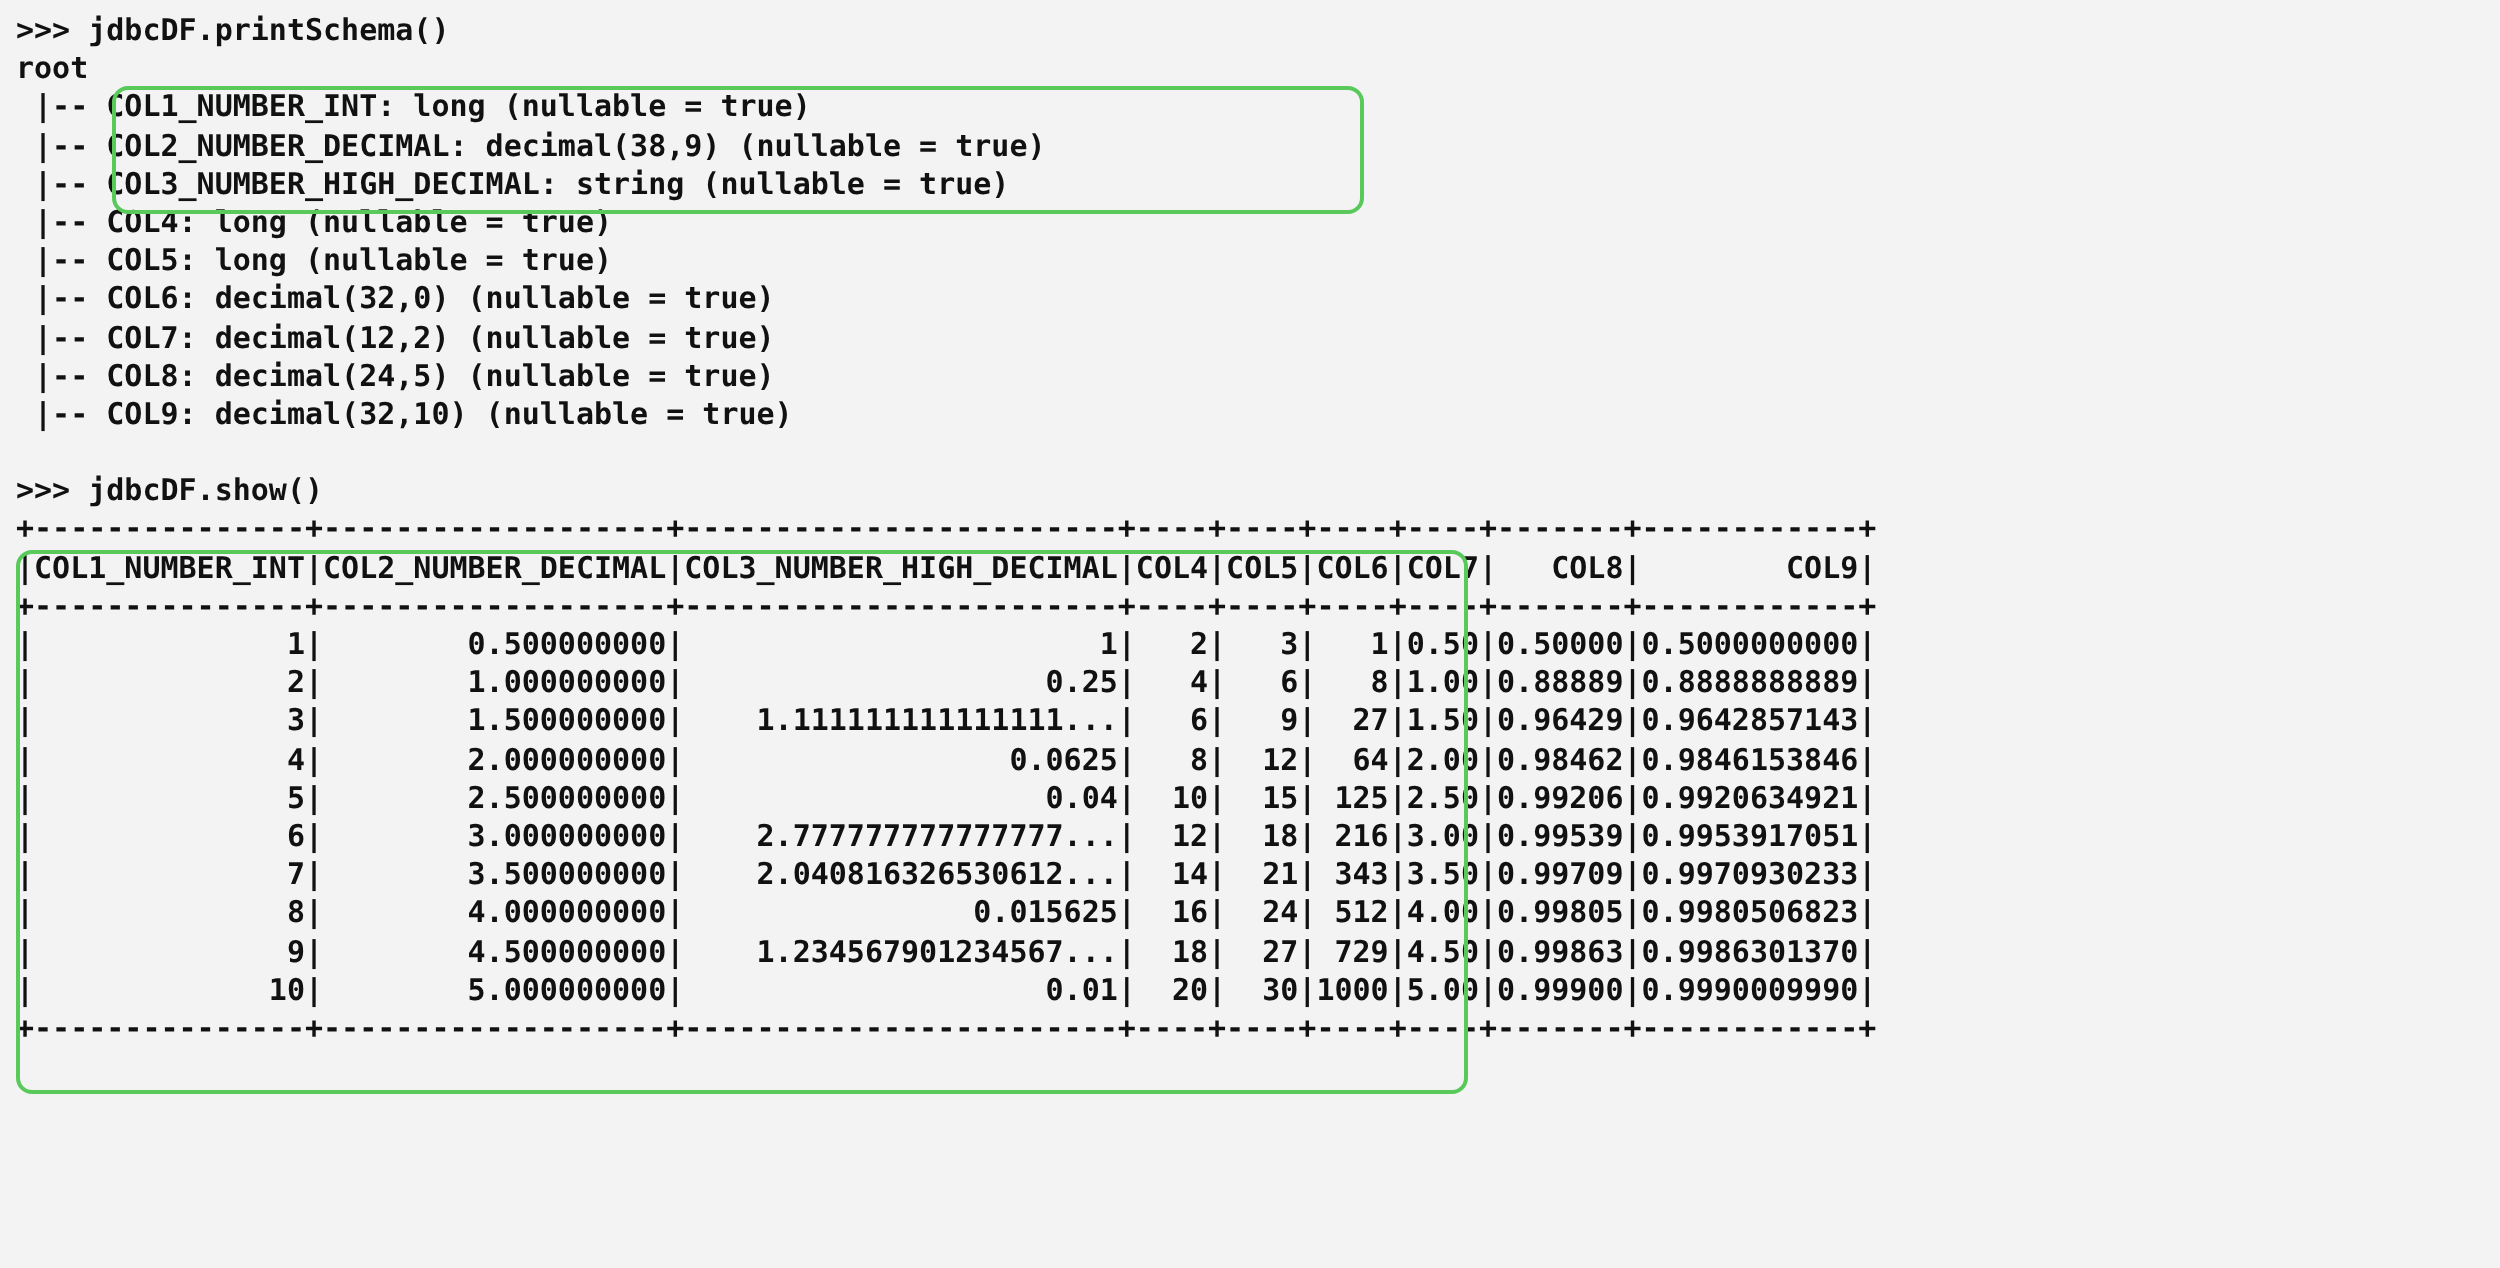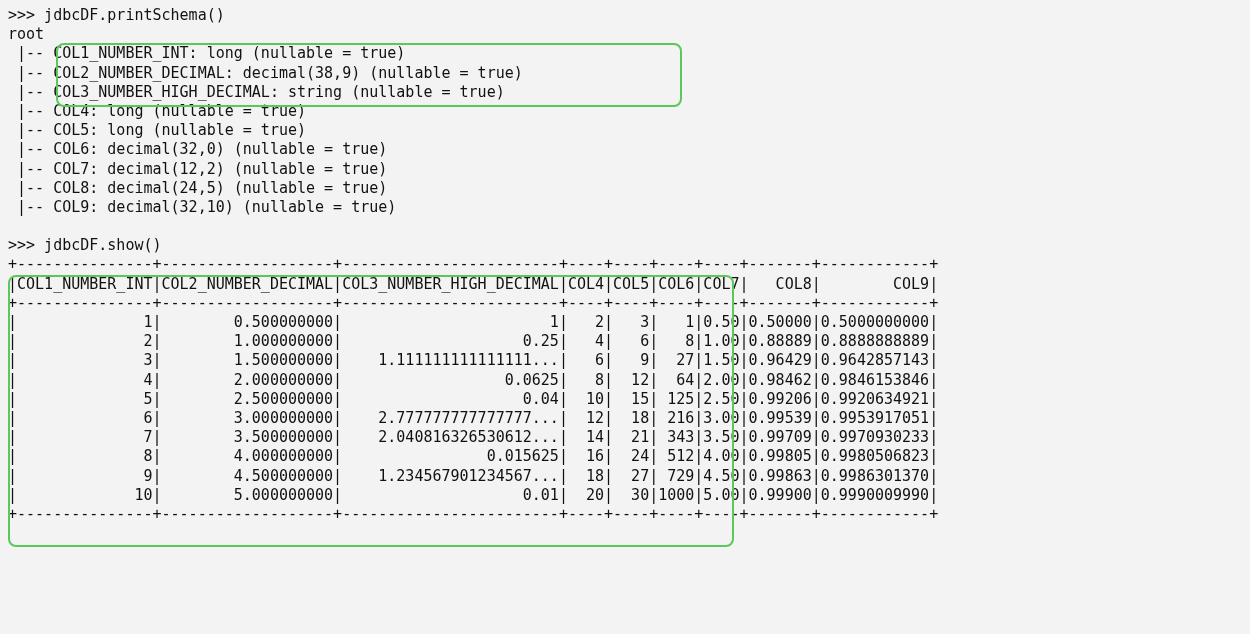--- a/index.html
+++ b/index.html
@@ -1,19 +1,19 @@
 <!DOCTYPE html>
 <html><head>
 <meta charset="utf-8">
 <style>
   html,body{margin:0;padding:0;background:#f3f3f3;}
   body{font-family:"Menlo","Consolas","Courier New",monospace;font-size:15px;
        line-height:1.28;color:#111;}
   pre{margin:0;padding:6px 8px 14px 8px;white-space:pre;}
-  .wrap{position:relative;width:1250px;height:634px;}
+  .wrap{position:relative;width:1250px;height:634px;font-weight:bold;}
   .hl{position:absolute;border:2px solid #58c95a;border-radius:8px;
       pointer-events:none;box-sizing:border-box;}
 </style>
 </head>
 <body>
 
 <div class="wrap">
 <pre><span>&gt;&gt;&gt; jdbcDF.printSchema()</span>
 <span>root</span>
 <span> |-- COL1_NUMBER_INT: long (nullable = true)</span>

